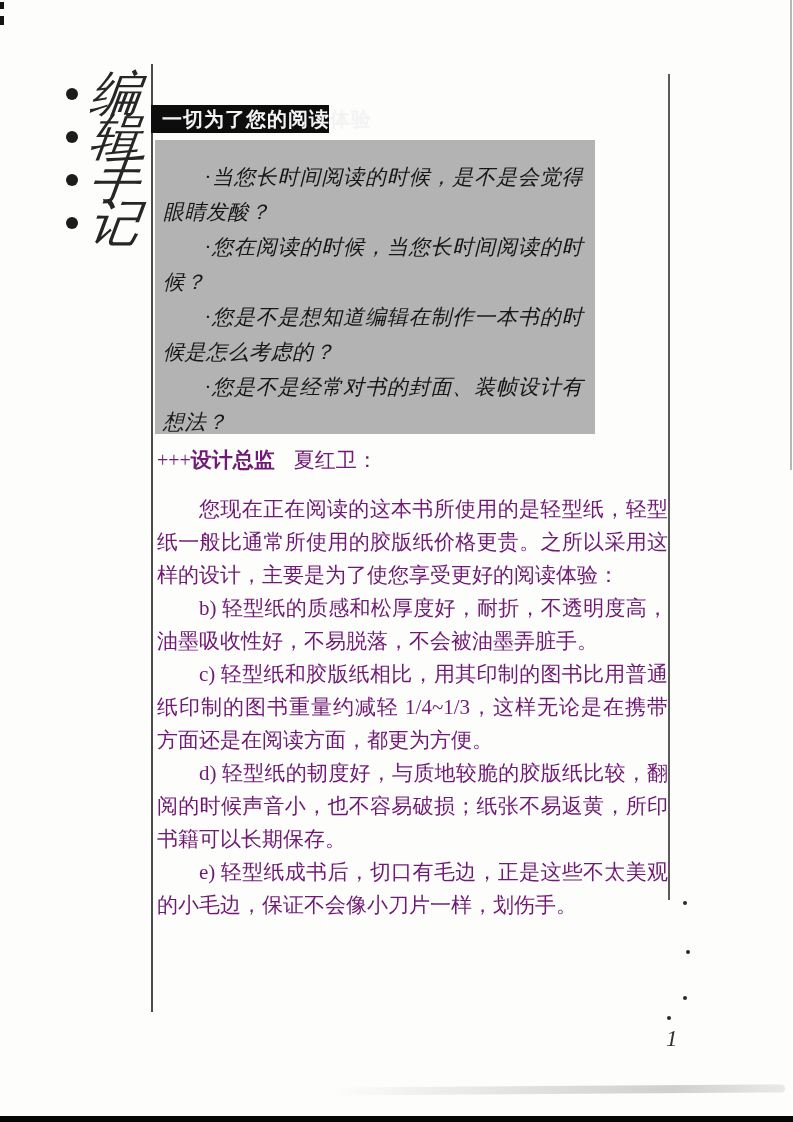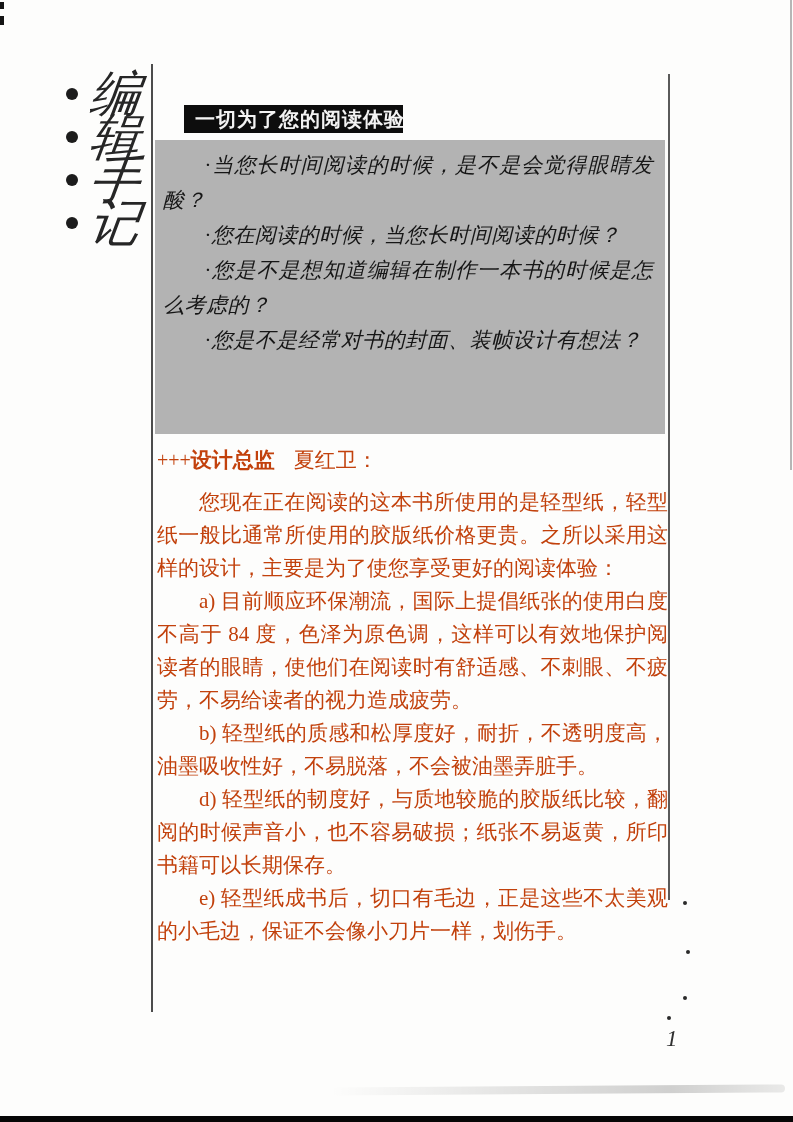--- a/index.html
+++ b/index.html
@@ -22,40 +22,40 @@
   .margin-label { position:absolute; left:66px; top:72px; display:flex; flex-direction:column; }
   .mrow { display:flex; align-items:center; height:43px; }
   .mdot { width:12px; height:12px; border-radius:50%; background:#1c1c1c; margin-right:12px; flex:none; }
   .mchar { font-size:50px; line-height:1; font-style:italic; color:#262626; transform:skewX(-7deg); white-space:nowrap; }
 
   
   .rule-left  { position:absolute; left:151px; top:64px;  width:2px; height:948px; background:#4c4c4c; }
   .rule-right { position:absolute; left:668px; top:74px;  width:2px; height:826px; background:#5a5a5a; }
 
   
-  .header-bar { position:absolute; left:151px; top:105px; width:219px; height:28px;
-    background:#0d0d0d; display:flex; align-items:center; padding-left:11px; box-sizing:border-box;margin-left:33px; }
+  .header-bar { position:absolute; left:151px; top:105px; width:178px; height:28px;
+    background:#0d0d0d; display:flex; align-items:center; padding-left:11px; box-sizing:border-box; }
   .header-bar .t { color:#f3f3f3; font-size:20px; font-weight:bold; letter-spacing:1px; white-space:nowrap; }
 
   
-  .intro-box { position:absolute; left:155px; top:140px; width:510px; height:294px;
-    background:#b3b3b3; box-sizing:border-box; padding:8px 12px 0 8px; }
+  .intro-box { position:absolute; left:155px; top:140px; width:440px; height:294px;
+    background:#b3b3b3; box-sizing:border-box; padding:20px 12px 0 8px; }
   .intro-box p { margin:0; font-size:21px; line-height:35px; text-indent:2em;
     color:#161616; font-style:italic; text-align:justify; letter-spacing:0.5px; }
   .intro-box .qb { margin-right:1px; }
 
   
-  .body-text { position:absolute; left:157px; top:444px; width:511px; color:#c2410c; }
+  .body-text { position:absolute; left:157px; top:444px; width:511px; color:#701a75; }
   .body-text p { margin:0; font-size:21px; line-height:33px; text-align:justify; }
   .heading { text-indent:0; }
   .heading .plus { font-size:20px; }
   .heading .role { font-weight:bold; }
   .heading .name { margin-left:0.9em; }
   .para { text-indent:2em; }
-  .para.first { margin-top:9px; }
+  .para.first { margin-top:16px; }
 
   .page-number { position:absolute; left:666px; top:1026px; font-size:23px; font-style:italic; color:#303030; }
 </style>
 </head>
 <body>
 
 <div class="page">
 
   <div class="edge-mark m1"></div>
   <div class="edge-mark m2"></div>
@@ -92,22 +92,22 @@
     <p><span class="qb">·</span><span>您在阅读的时候，当您长时间阅读的时候？</span></p>
     <p><span class="qb">·</span><span>您是不是想知道编辑在制作一本书的时候是怎么考虑的？</span></p>
     <p><span class="qb">·</span><span>您是不是经常对书的封面、装帧设计有想法？</span></p>
   </div>
 
   <div class="body-text">
     <p class="heading">
       <span class="plus">+++</span><span class="role">设计总监</span><span class="name">夏红卫：</span>
     </p>
     <p class="para first">您现在正在阅读的这本书所使用的是轻型纸，轻型纸一般比通常所使用的胶版纸价格更贵。之所以采用这样的设计，主要是为了使您享受更好的阅读体验：</p>
-    <p class="para">a) 目前顺应环保潮流，国际上提倡纸张的使用白度不高于 84 度，色泽为原色调，这样可以有效地保护阅读者的眼睛，使他们在阅读时有舒适感、不刺眼、不疲劳，不易给读者的视力造成疲劳。</p>
     <p class="para">b) 轻型纸的质感和松厚度好，耐折，不透明度高，油墨吸收性好，不易脱落，不会被油墨弄脏手。</p>
+    <p class="para">c) 轻型纸和胶版纸相比，用其印制的图书比用普通纸印制的图书重量约减轻 1/4~1/3，这样无论是在携带方面还是在阅读方面，都更为方便。</p>
     <p class="para">d) 轻型纸的韧度好，与质地较脆的胶版纸比较，翻阅的时候声音小，也不容易破损；纸张不易返黄，所印书籍可以长期保存。</p>
     <p class="para">e) 轻型纸成书后，切口有毛边，正是这些不太美观的小毛边，保证不会像小刀片一样，划伤手。</p>
   </div>
 
   <span class="rdot" style="left:683px; top:901px;"></span>
   <span class="rdot" style="left:686px; top:950px;"></span>
   <span class="rdot" style="left:683px; top:996px;"></span>
   <span class="rdot" style="left:667px; top:1016px;"></span>
 
   <div class="page-number">1</div>

